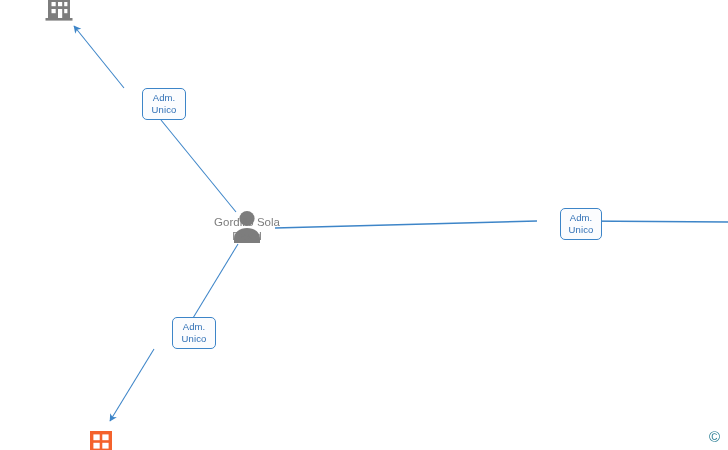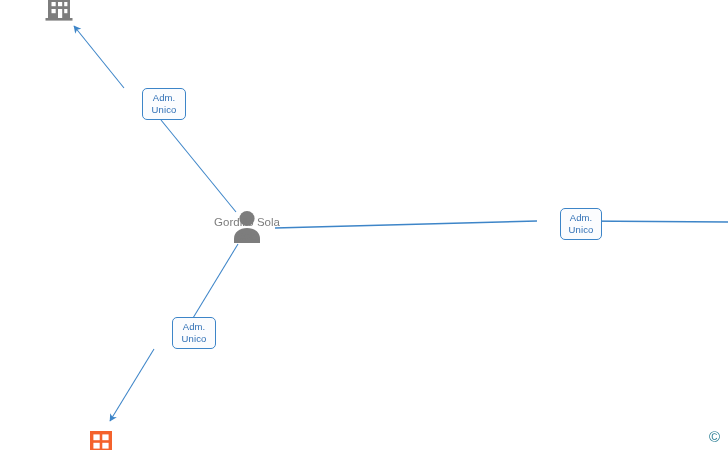--- a/index.html
+++ b/index.html
@@ -171,21 +171,21 @@
   </div>
 
   <div class="node node-person">
     <svg width="32" height="34" viewBox="0 0 32 34">
       <circle cx="16" cy="9.5" r="7.6" fill="#7d7d7d"></circle>
       <path d="M16,19 C23.5,19 29,23.4 29,29.6 L29,34 L3,34 L3,29.6 C3,23.4 8.5,19 16,19 Z" fill="#7d7d7d"></path>
     </svg>
   </div>
   <div class="node-label node-label-person">
     <div>Gordillo Sola</div>
-    <div>Sola</div>
+    <div>David</div>
   </div>
 
   <div class="node node-org">
     <svg width="22" height="21" viewBox="0 0 22 21">
       <rect x="0" y="0" width="22" height="21" fill="#f4622c"></rect>
       <g fill="#ffffff">
         <rect x="3.4" y="3.4" width="6.3" height="5.8"></rect>
         <rect x="12.3" y="3.4" width="6.3" height="5.8"></rect>
         <rect x="3.4" y="11.8" width="6.3" height="5.8"></rect>
         <rect x="12.3" y="11.8" width="6.3" height="5.8"></rect>

